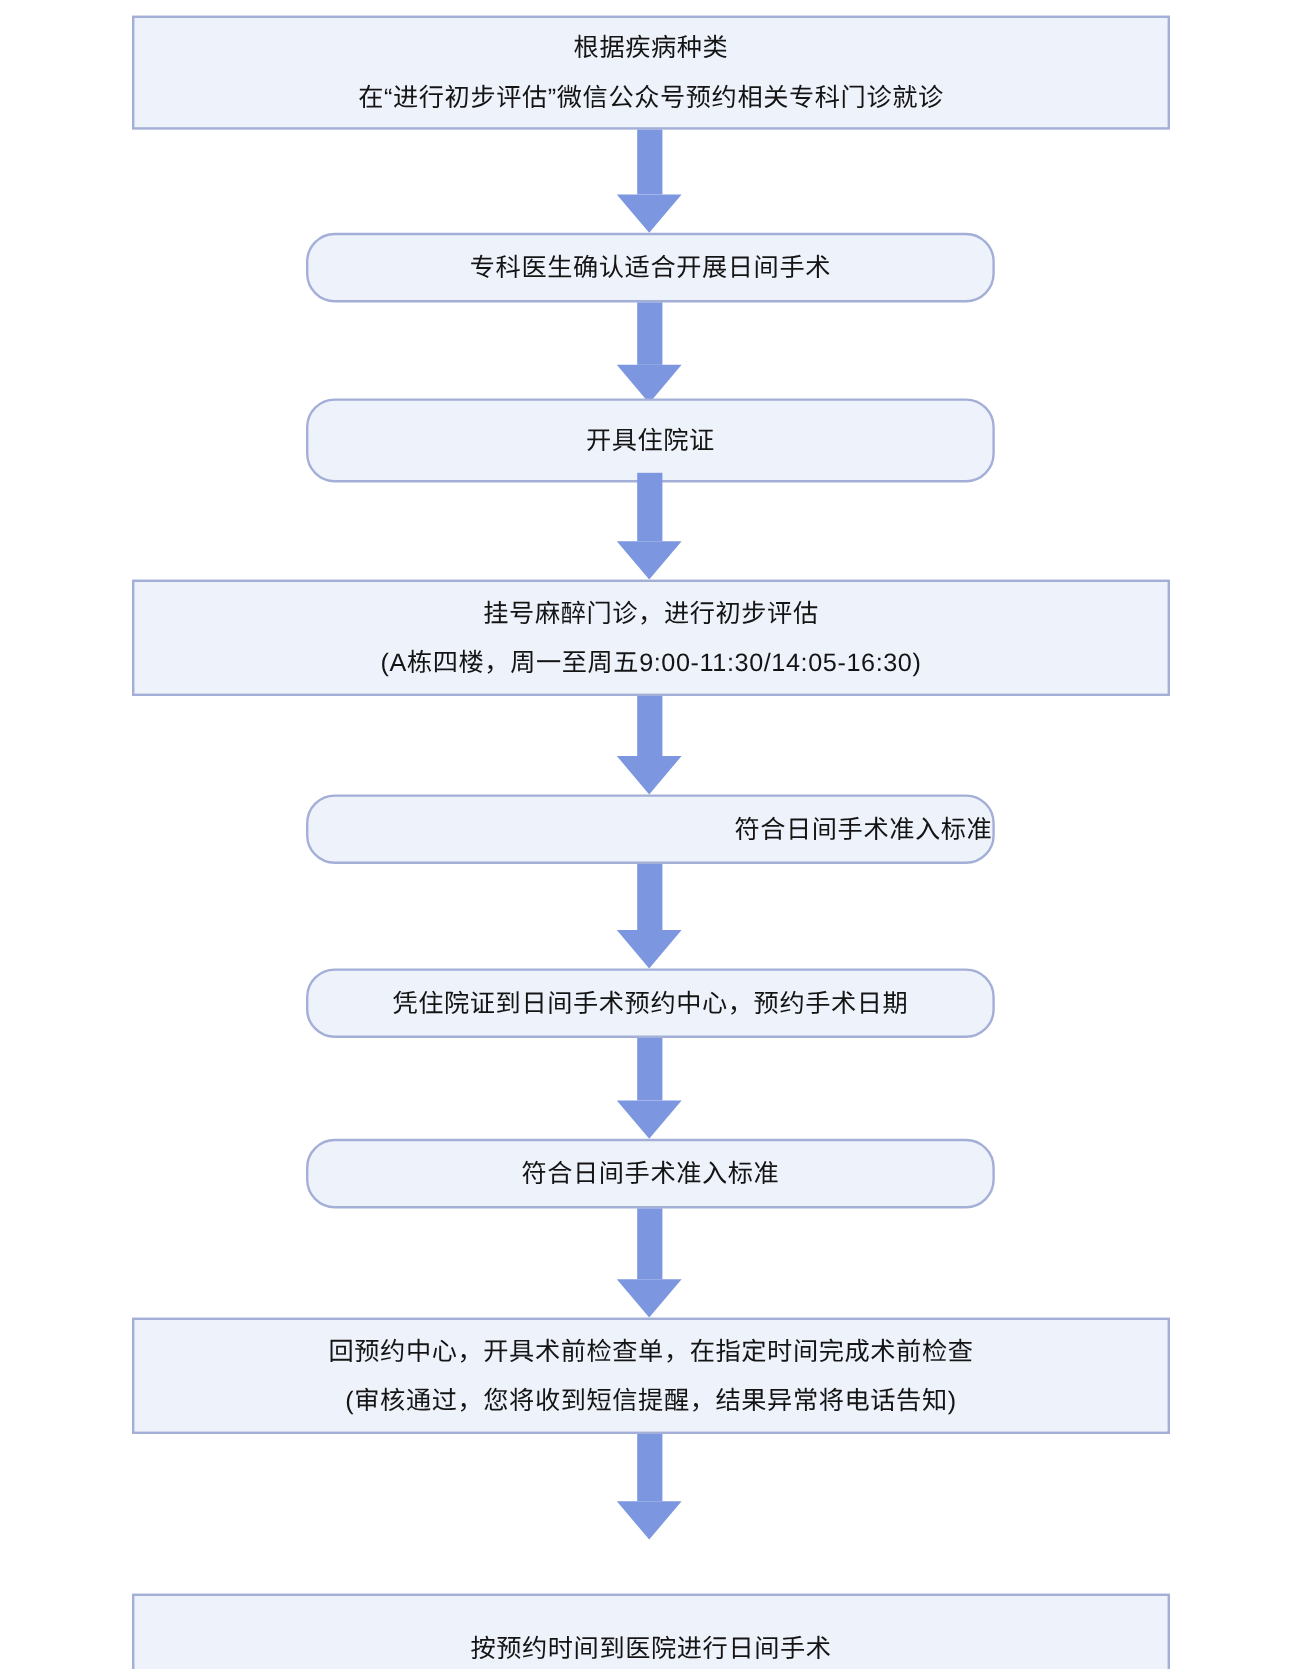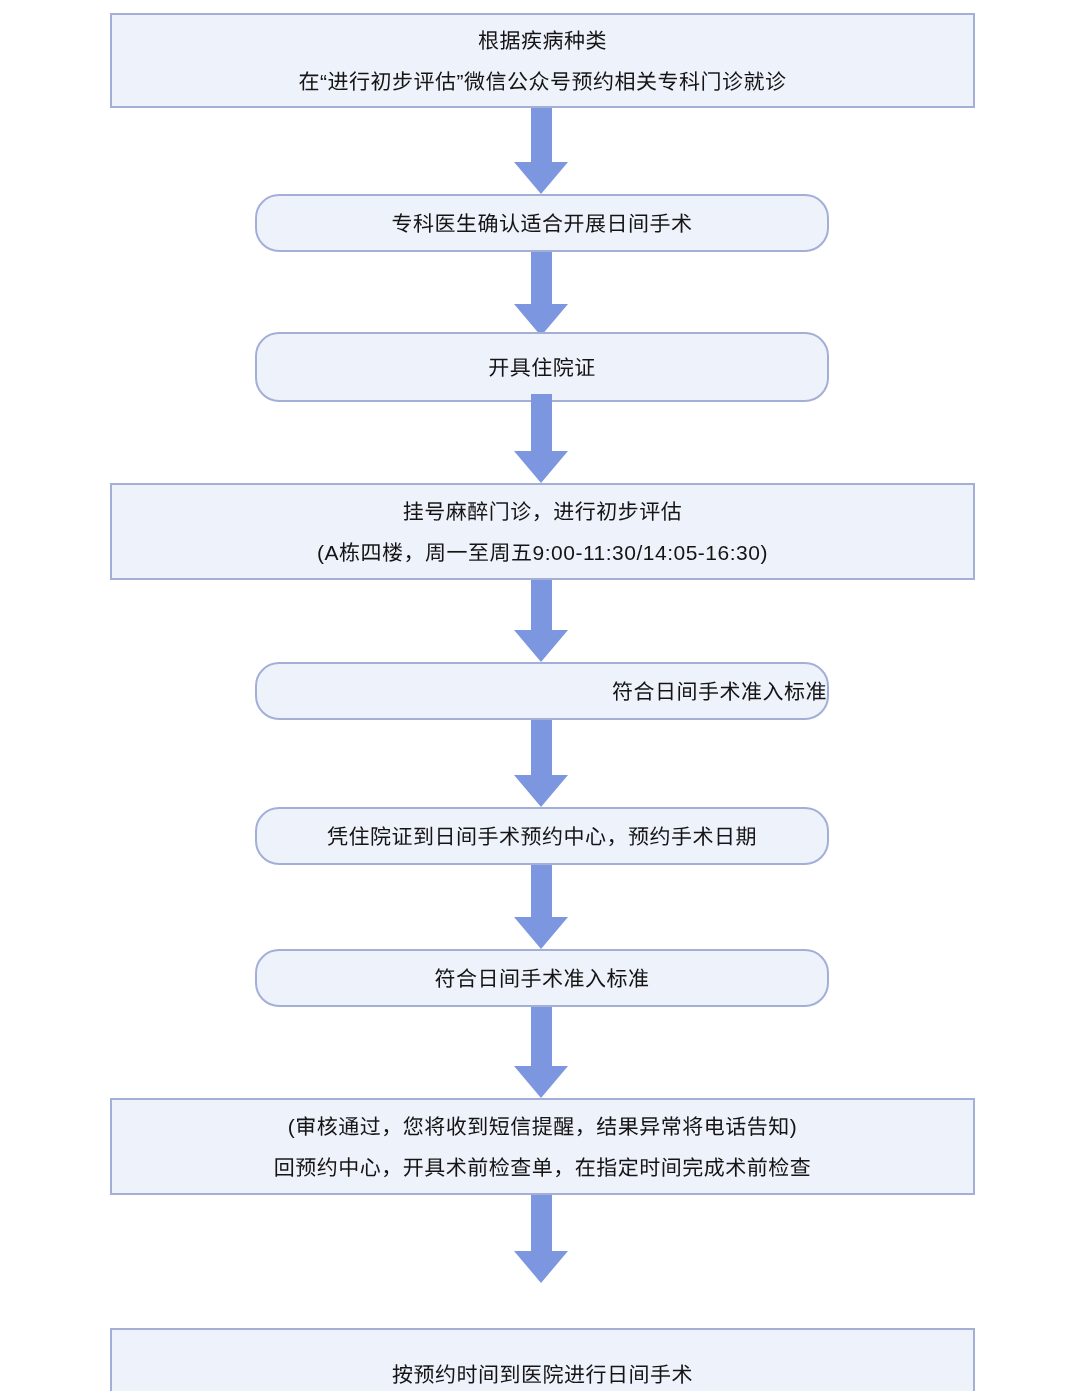--- a/index.html
+++ b/index.html
@@ -126,22 +126,22 @@
   <div class="box narrow" style="top:949px; height:58px;">
     <div class="line">符合日间手术准入标准</div>
   </div>
 
   <div class="arrow" style="top:1007px; height:91px;">
     <div class="shaft"></div>
     <div class="head"></div>
   </div>
 
   <div class="box wide" style="top:1098px; height:97px;">
+    <div class="line">回预约中心，开具术前检查单，在指定时间完成术前检查</div>
     <div class="line">(审核通过，您将收到短信提醒，结果异常将电话告知)</div>
-    <div class="line">回预约中心，开具术前检查单，在指定时间完成术前检查</div>
   </div>
 
   <div class="arrow" style="top:1195px; height:88px;">
     <div class="shaft"></div>
     <div class="head"></div>
   </div>
 
   <div class="box wide" style="top:1328px; height:92px;">
     <div class="line">按预约时间到医院进行日间手术</div>
   </div>

